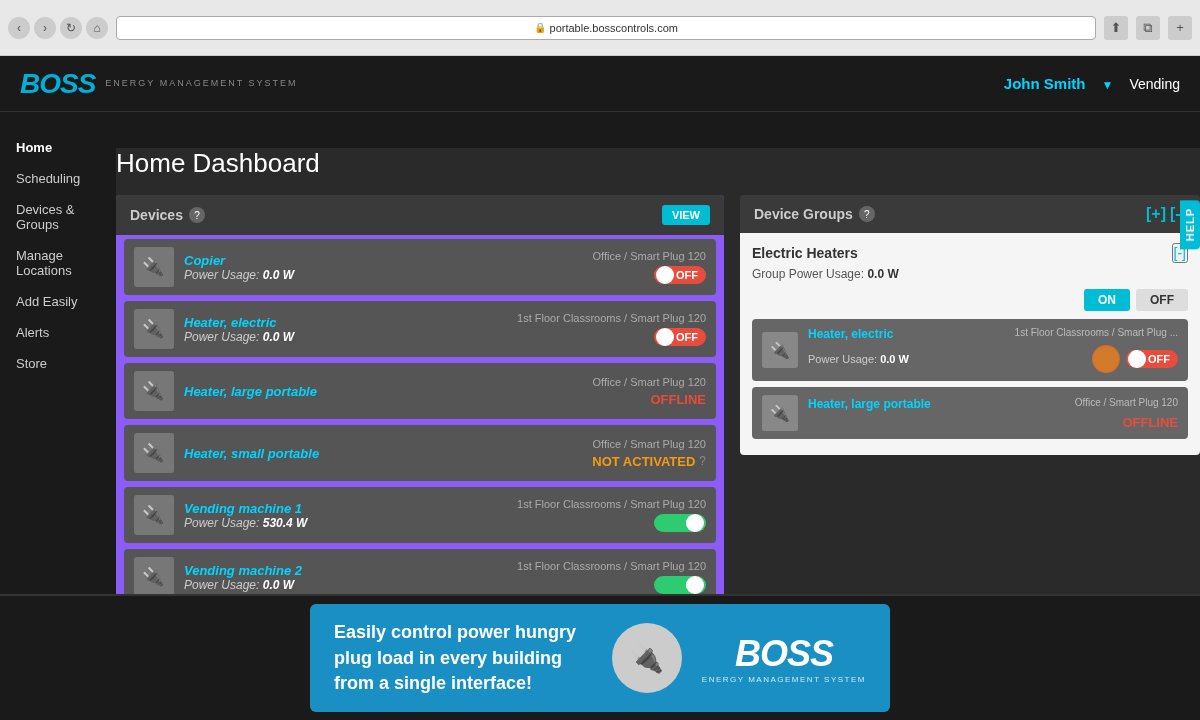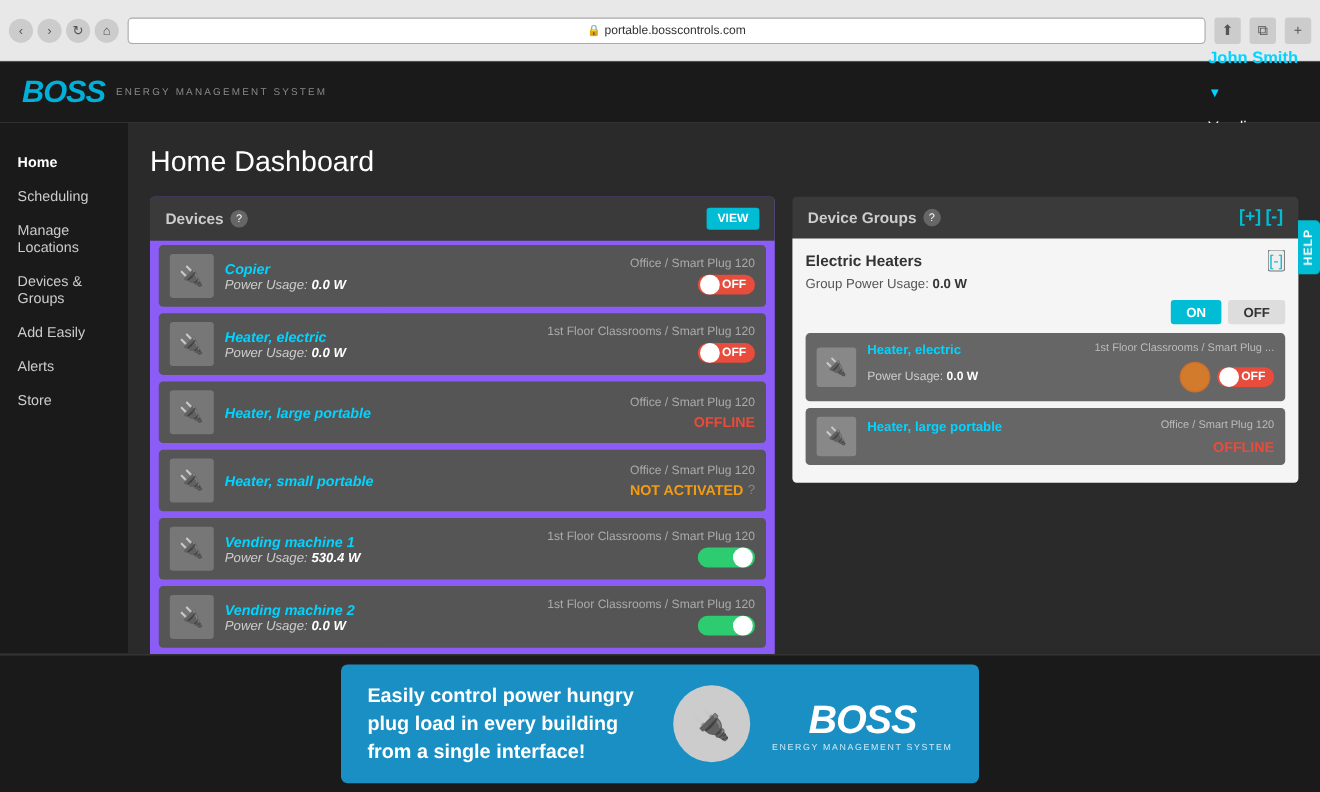--- a/index.html
+++ b/index.html
@@ -65,21 +65,21 @@
       letter-spacing: -1px;
       color: #00b0d8;
     }
     .logo-subtitle {
       color: #888;
       font-size: 9px;
       letter-spacing: 2px;
       text-transform: uppercase;
       line-height: 1.2;
     }
-    .header-right { display: flex; align-items: flex-start; gap: 16px; flex-direction: column; }
+    .header-right { display: flex; align-items: flex-end; gap: 16px; }
     .user-name {
       color: #00d4ff;
       font-size: 15px;
       font-weight: bold;
       cursor: pointer;
     }
     .dropdown-arrow { color: #00d4ff; font-size: 12px; }
     .support-link { color: white; font-size: 14px; cursor: pointer; text-decoration: none; }
 
     
@@ -103,23 +103,23 @@
       cursor: pointer;
       display: block;
       text-decoration: none;
     }
     .sidebar-item.active { color: white; font-weight: bold; }
 
     
     .content-area {
       flex: 1;
       background: #2a2a2a;
-      padding: 20px;
       overflow-y: auto;
       position: relative;
+      margin-top: 36px;
     }
 
     .page-title {
       color: white;
       font-size: 26px;
       font-weight: 300;
       margin-bottom: 16px;
     }
 
     
@@ -421,22 +421,22 @@
       <span class="dropdown-arrow">▼</span>
       <a class="support-link">Vending</a>
     </div>
   </div>
 
   <div class="main-layout">
 
     <nav class="sidebar">
       <a class="sidebar-item active">Home</a>
       <a class="sidebar-item">Scheduling</a>
+      <a class="sidebar-item">Devices &amp; Groups</a>
       <a class="sidebar-item">Manage Locations</a>
-      <a class="sidebar-item">Devices &amp; Groups</a>
       <a class="sidebar-item">Add Easily</a>
       <a class="sidebar-item">Alerts</a>
       <a class="sidebar-item">Store</a>
     </nav>
 
     <div class="content-area">
       <h1 class="page-title">Home Dashboard</h1>
 
       <div class="panels-row">
 

